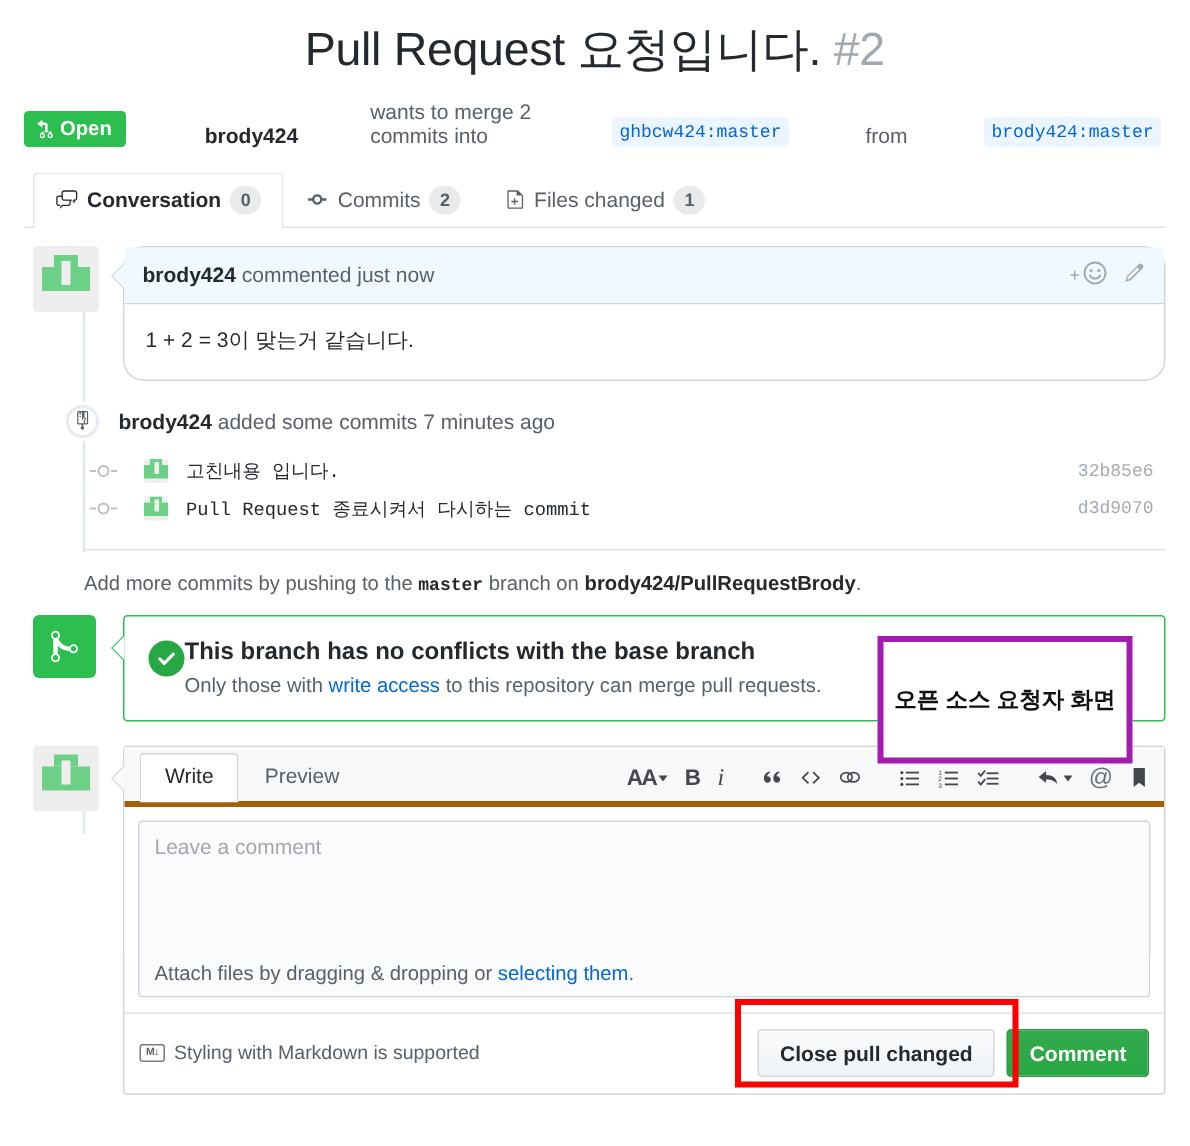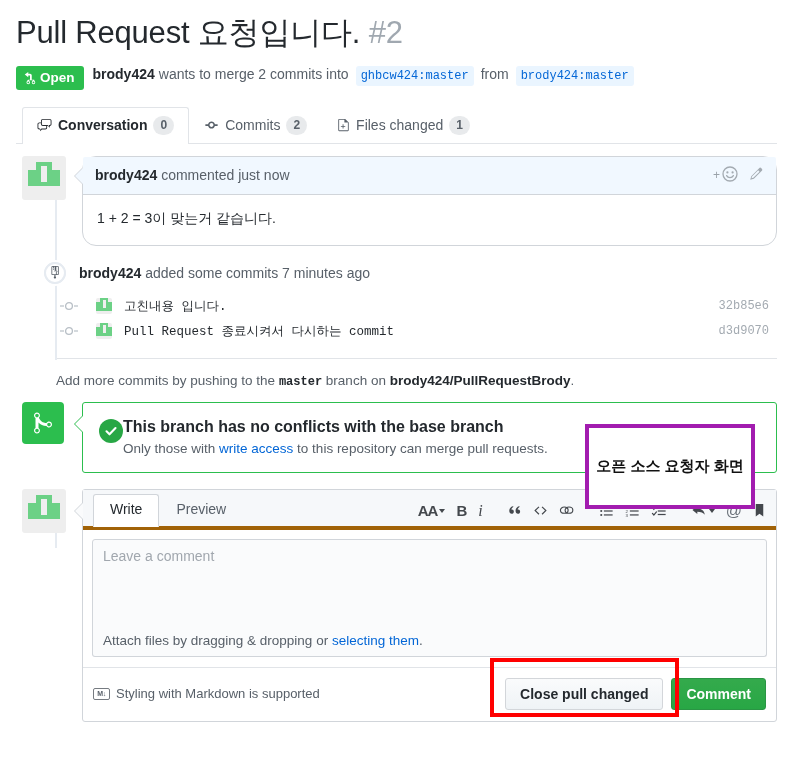--- a/index.html
+++ b/index.html
@@ -18,30 +18,32 @@
 
   
   .pr-title {
     font-size: 31px;
     font-weight: 400;
     line-height: 1.25;
     margin: 14px 0 0 0;
     padding: 0;
     color: #24292e;
     letter-spacing: -0.2px;
+    text-align: center;
   }
   .pr-number { color: #a0a8b0; font-weight: 300; }
 
   .pr-meta {
     display: flex;
-    align-items: flex-start;
+    align-items: flex-end;
     margin-top: 13px;
     font-size: 14px;
     color: #586069;
     flex-wrap: nowrap;
+    gap: 44px;
   }
   .state-badge {
     display: inline-flex;
     align-items: center;
     gap: 4px;
     background: #2cbe4e;
     color: #fff;
     font-size: 13.5px;
     font-weight: bold;
     padding: 5px 9px 5px 8px;

